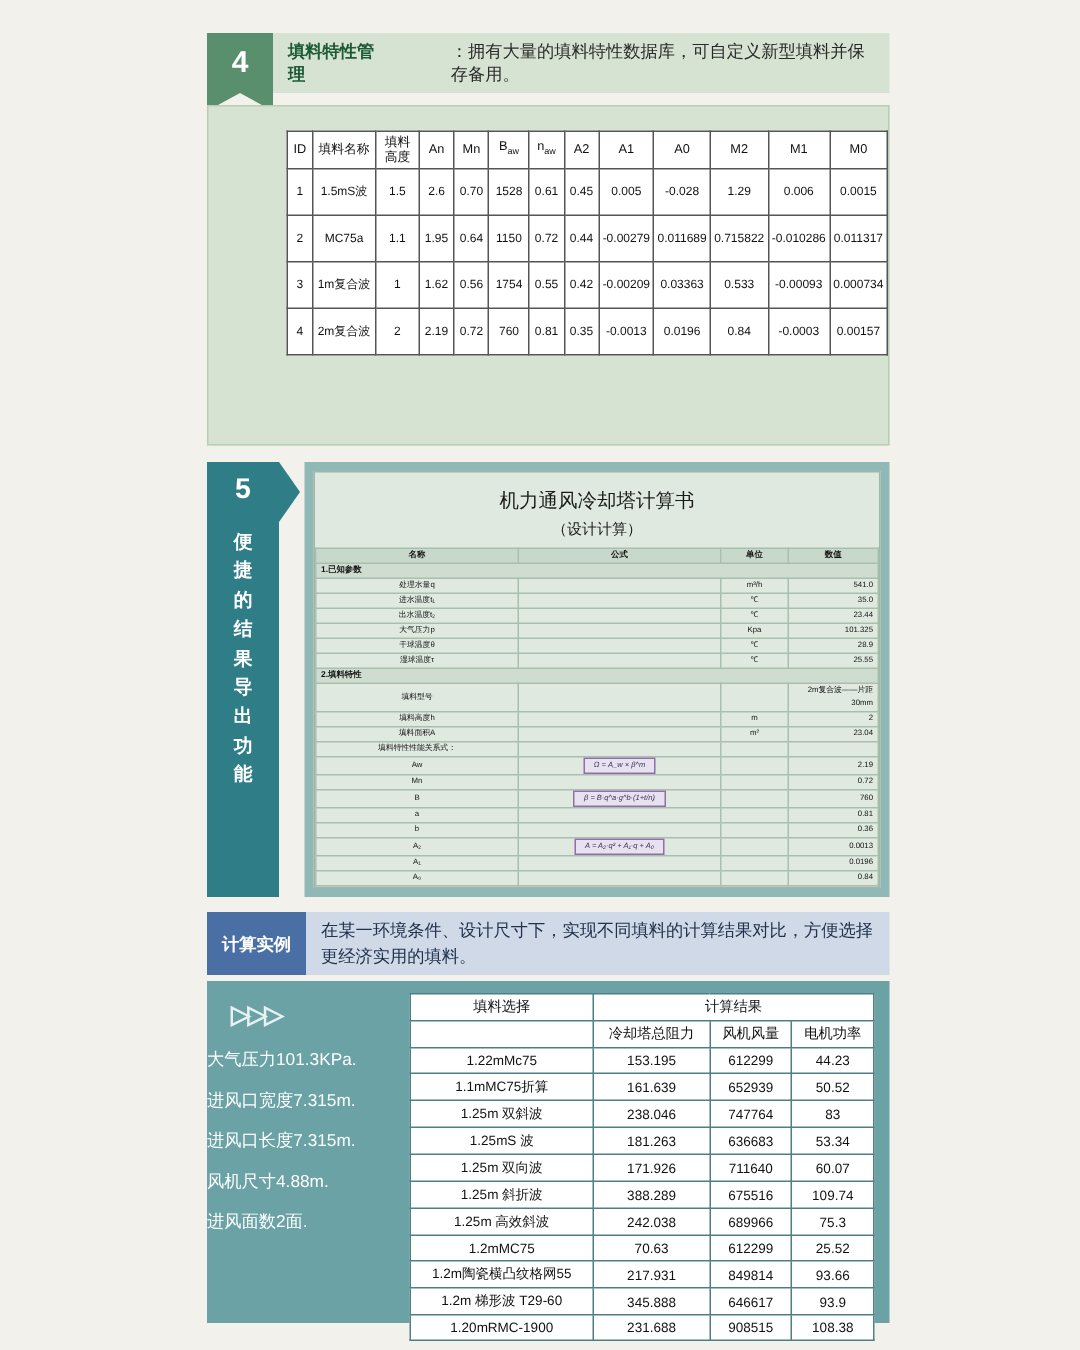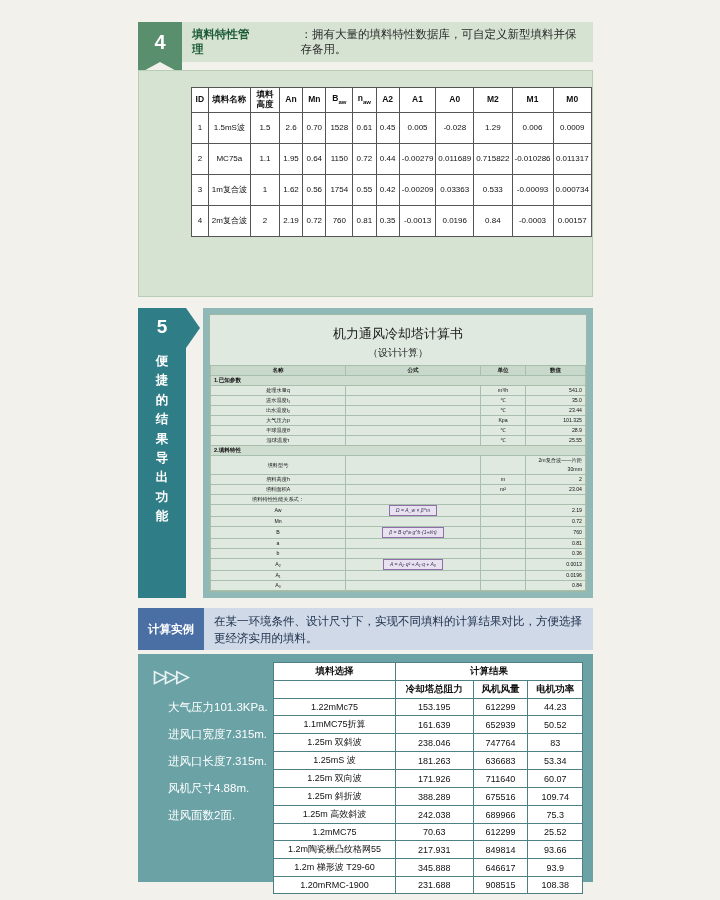--- a/index.html
+++ b/index.html
@@ -42,21 +42,21 @@
     font-size: 8px;
     color: #111;
   }
   .fill-table th, .fill-table td {
     border: 1px solid #555;
     padding: 2px 2px;
     text-align: center;
     vertical-align: middle;
     line-height: 1.15;
   }
-  .fill-table th { font-weight: bold; font-size: 8.5px; height: 22px; }
+  .fill-table th { font-weight: normal; font-size: 8.5px; height: 22px; }
   .fill-table td { height: 31px; }
   .fill-table .c-id { width: 20px; }
   .fill-table .c-name { width: 54px; }
   .fill-table .c-h { width: 42px; }
   .fill-table .c-n { width: 26px; }
   .fill-table .c-w { width: 31px; }
   .sub { font-size: 6px; vertical-align: sub; }
 
   
   .sec5 { position: absolute; left: 138px; top: 308px; width: 455px; height: 290px; }
@@ -118,30 +118,30 @@
   .ex-bar {
     position: absolute; left: 66px; top: 0; right: 0; height: 42px;
     background: #cfd9e8; font-size: 11.5px; color: #20324d;
     padding: 5px 10px; line-height: 1.5;
   }
 
   
   .res { position: absolute; left: 138px; top: 654px; width: 455px; height: 228px; background: #6aa2a6; }
   .res-left { position: absolute; left: 0; top: 0; width: 135px; height: 228px; color: #fff; }
   .chev { position: absolute; left: 16px; top: 12px; font-size: 17px; font-weight: bold; letter-spacing: -2px; color: #e9f2f2; }
-  .res-left ul { list-style: none; margin: 0; padding: 40px 0 0 30px; }
+  .res-left ul { list-style: none; margin: 0; padding: 40px 0 0 0; }
   .res-left li { font-size: 11.5px; line-height: 2.35; }
   .res-table {
     position: absolute; left: 135px; top: 8px; width: 310px;
     border-collapse: collapse; background: #fff; font-size: 9px; color: #111;
   }
   .res-table th, .res-table td {
     border: 1px solid #4d7f83; padding: 2px 3px; text-align: center; height: 17px;
   }
-  .res-table th { font-weight: bold; font-size: 9.5px; }
+  .res-table th { font-weight: normal; font-size: 9.5px; }
   .res-table .name-col { width: 122px; }
 </style>
 </head>
 <body>
 
 <div class="page">
 
   <div class="sec4-header">
     <div class="badge">4</div>
     <div class="badge-notch"></div>
@@ -177,21 +177,21 @@
           <td>1.5</td>
           <td>2.6</td>
           <td>0.70</td>
           <td>1528</td>
           <td>0.61</td>
           <td>0.45</td>
           <td>0.005</td>
           <td>-0.028</td>
           <td>1.29</td>
           <td>0.006</td>
-          <td>0.0009</td>
+          <td>0.0015</td>
         </tr>
         <tr>
           <td>2</td>
           <td>MC75a</td>
           <td>1.1</td>
           <td>1.95</td>
           <td>0.64</td>
           <td>1150</td>
           <td>0.72</td>
           <td>0.44</td>

